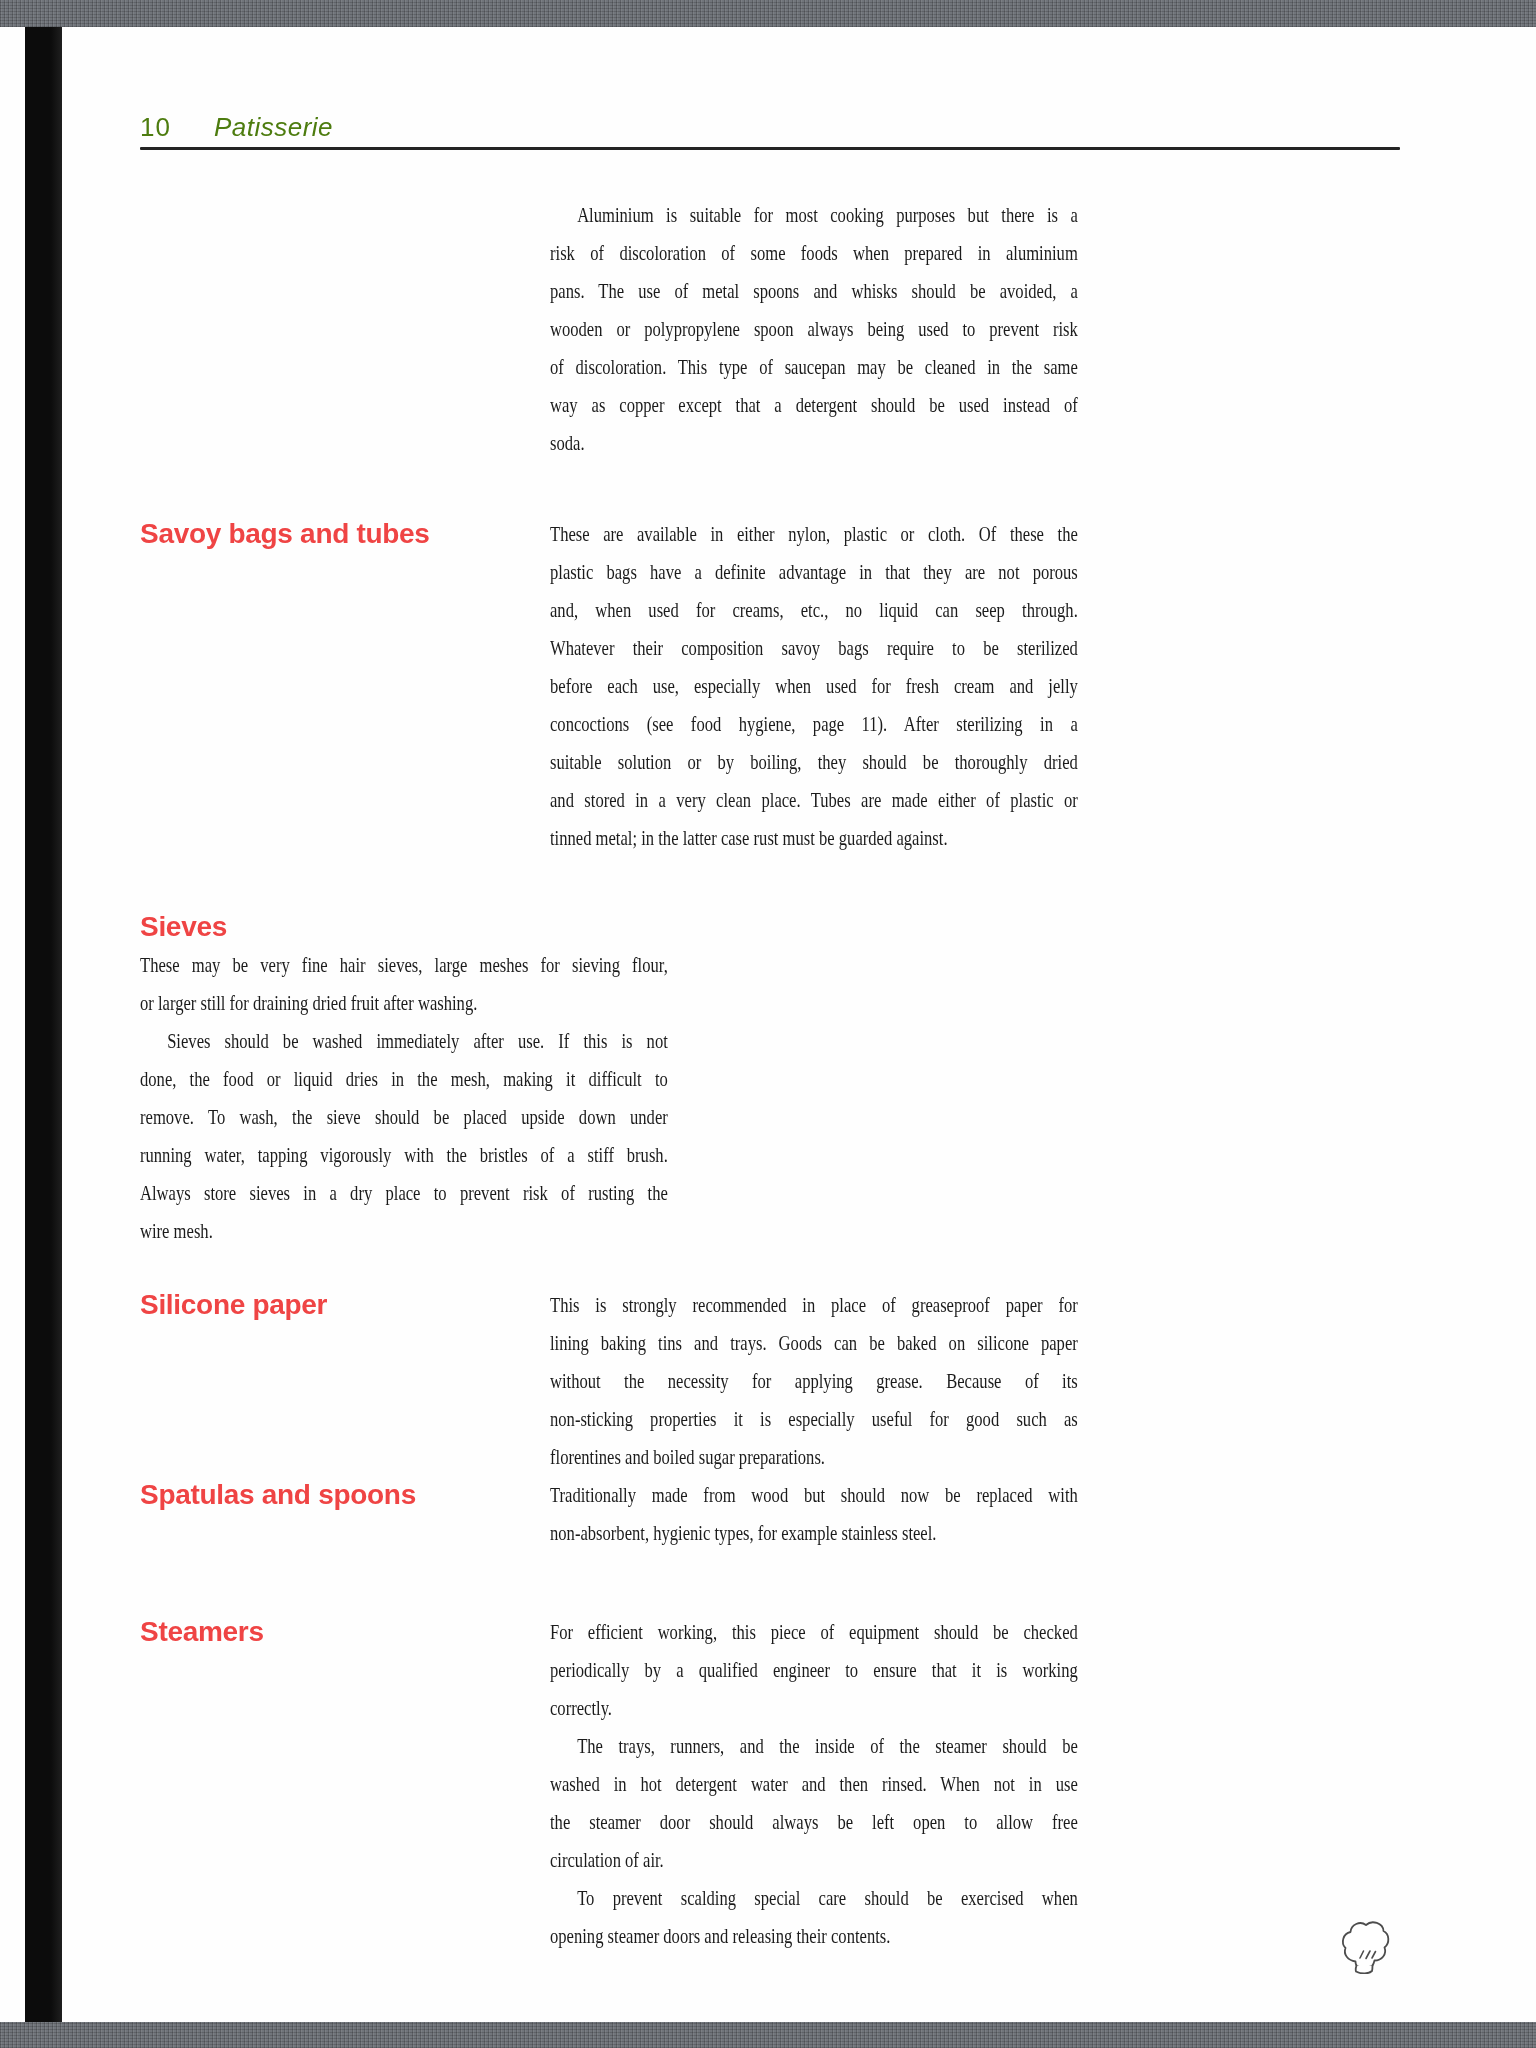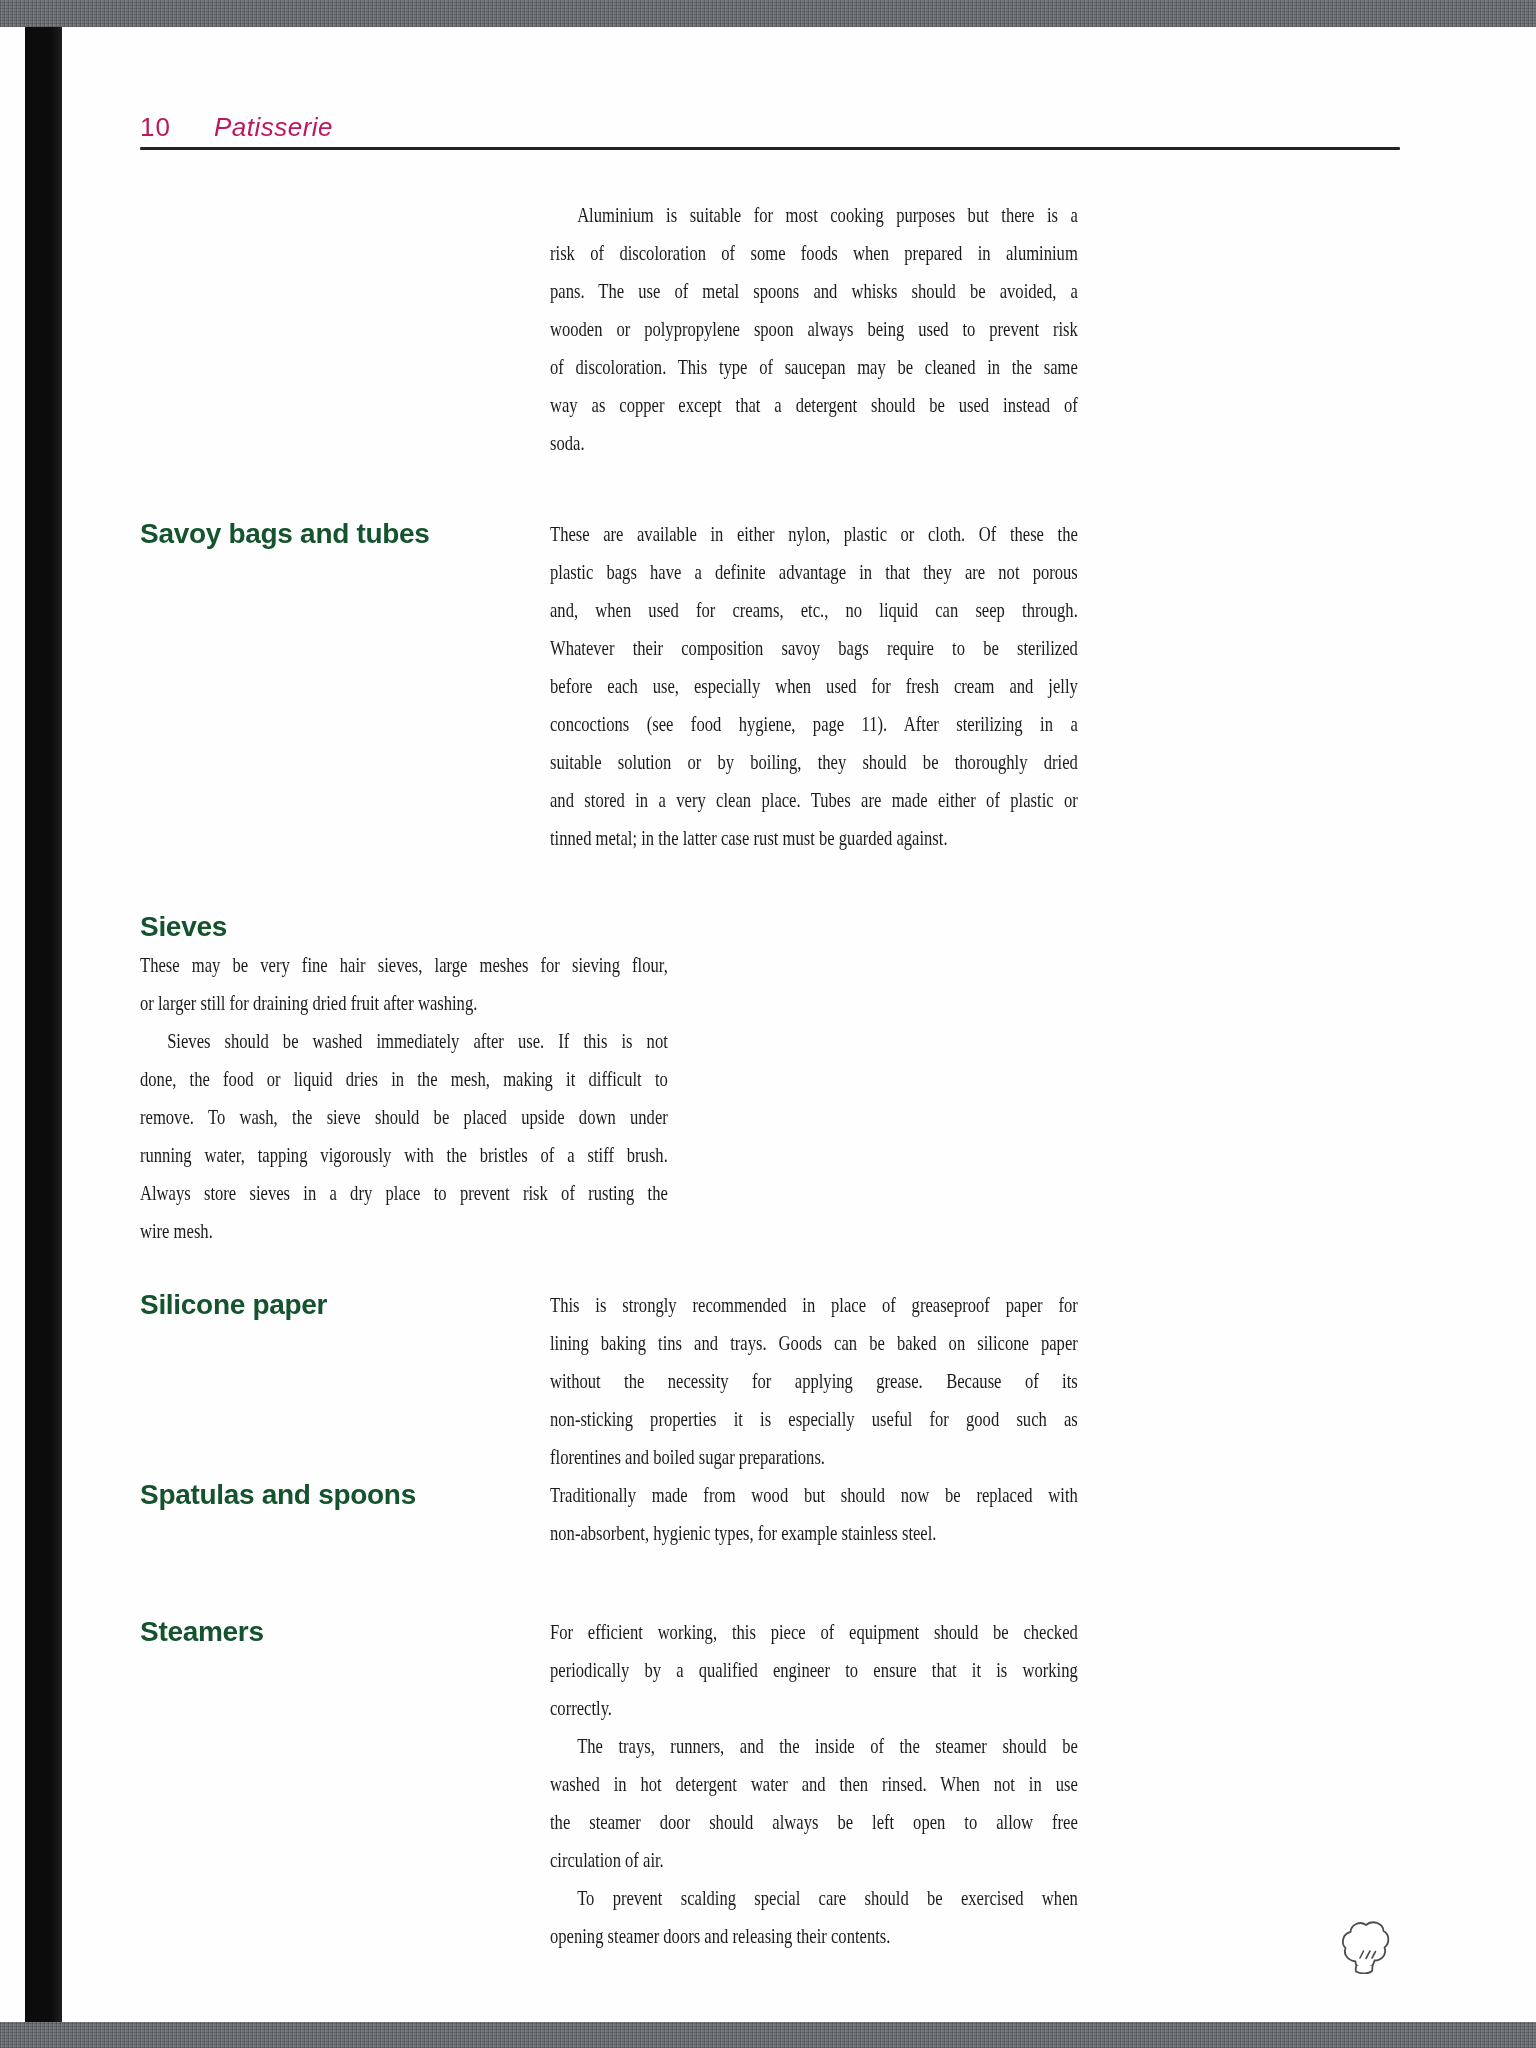--- a/index.html
+++ b/index.html
@@ -23,21 +23,21 @@
   .edge.bottom{bottom:0;height:26px;}
   .gutter-bar{
     position:absolute;
     left:25px;top:27px;width:37px;height:1995px;
     background:linear-gradient(90deg,#0c0c0c 0 70%,#1f1f1f 100%);
   }
   
   .runhead{
     position:absolute;left:140px;top:112px;
     font-family:"Liberation Sans","DejaVu Sans",sans-serif;
-    font-size:26px;line-height:30px;color:#be185d;
+    font-size:26px;line-height:30px;color:#4d7c0f;
     white-space:nowrap;
   }
   .runhead .pgnum{font-style:normal;letter-spacing:1px;}
   .runhead .runtitle{font-style:italic;margin-left:43px;letter-spacing:.5px;}
   .rule{
     position:absolute;left:140px;top:147px;
     width:1260px;height:3px;background:#242424;
     border-radius:1px;
   }
   
@@ -48,21 +48,21 @@
   .sec-0{margin-top:0;}
   .sec-1{margin-top:53px;}
   .sec-2{margin-top:51px;flex-direction:column;}
   .sec-3{margin-top:36px;}
   .sec-4{}
   .sec-5{margin-top:61px;}
   .sec-head{
     width:410px;flex:none;
     font-family:"Liberation Sans","DejaVu Sans",sans-serif;
     font-weight:bold;font-size:28px;line-height:38px;
-    color:#14532d;letter-spacing:-0.3px;white-space:nowrap;
+    color:#ef4444;letter-spacing:-0.3px;white-space:nowrap;
   }
   .sec-body{
     width:700px;flex:none;
     transform:scaleX(0.754);
     transform-origin:left top;
     font-size:22px;
   }
   .bline{
     height:38px;line-height:38px;
     text-align:justify;text-align-last:justify;

